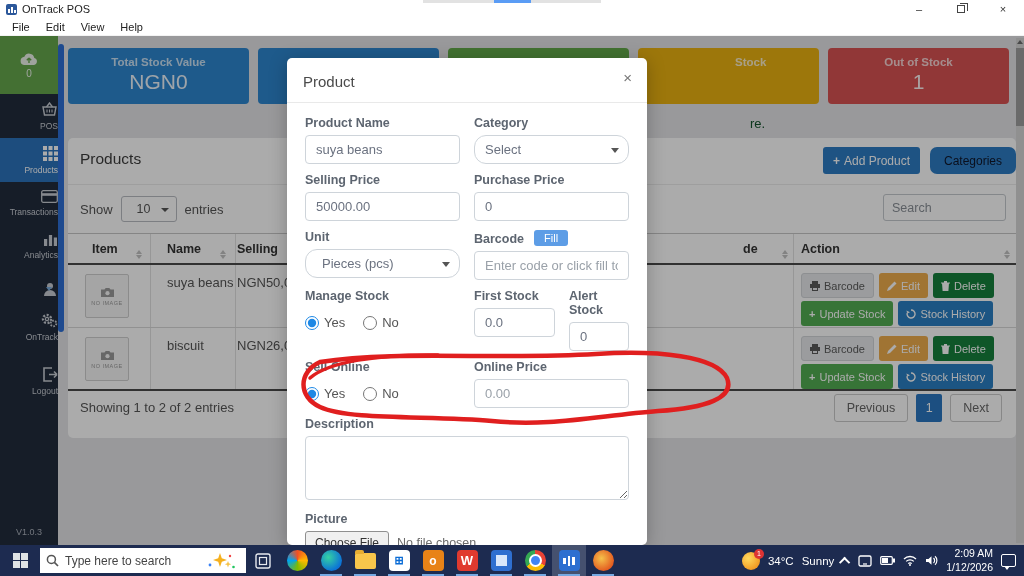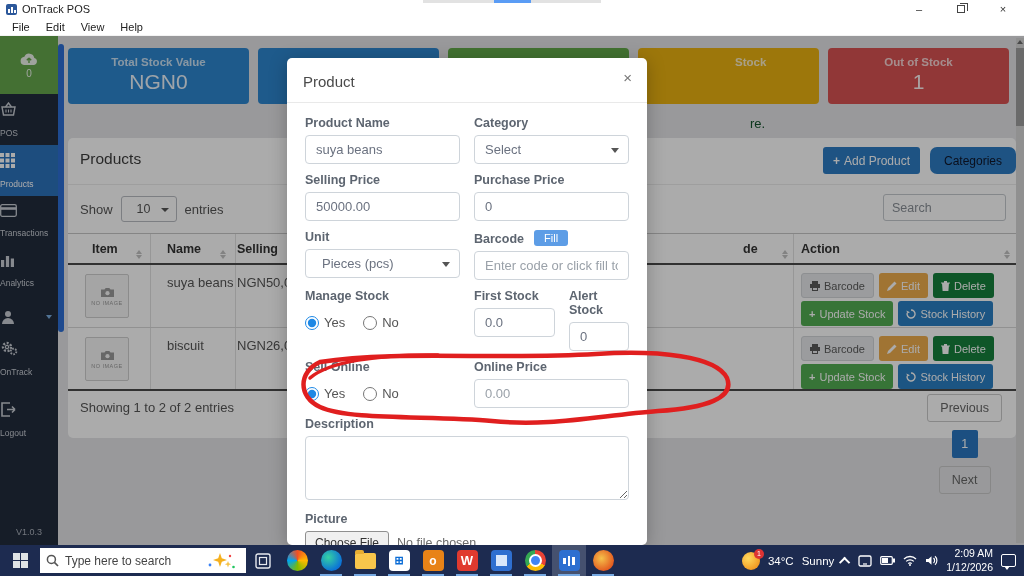--- a/index.html
+++ b/index.html
@@ -21,21 +21,21 @@
   .menubar { position:absolute; top:18px; left:0; width:1024px; height:18px; background:#fff; display:flex; align-items:center; gap:0; z-index:95; border-bottom:1px solid #f3f3f3; }
   .menu-item { font-size:11px; color:#222; padding:0 8px; }
 
   
   .appbody { position:absolute; top:36px; left:0; width:1024px; height:509px; display:flex; background:#e4e5e7; }
   .backdrop { position:absolute; inset:0; background:rgba(0,0,0,0.33); z-index:40; }
 
   
   .sidebar { width:58px; height:509px; background:#222c3d; display:flex; flex-direction:column; align-items:center; flex-shrink:0; color:#c8cdd4; }
   .side-green { width:58px; height:58px; background:#66a84d; display:flex; flex-direction:column; align-items:center; justify-content:center; gap:2px; color:#eef4ea; }
-  .side-item { width:58px; padding:8px 0 7px; display:flex; flex-direction:column; align-items:flex-start; gap:11px; font-size:8.5px; }
+  .side-item { width:58px; padding:8px 0 7px; display:flex; flex-direction:column; align-items:flex-end; gap:4px; font-size:8.5px; }
   .side-item.active { background:#2c73bd; color:#fff; }
   .side-item svg, .side-green svg { display:block; }
   .side-acct { margin-top:6px; position:relative; }
   .acct-caret { position:absolute; right:6px; top:14px; width:0; height:0; border-left:3px solid transparent; border-right:3px solid transparent; border-top:4px solid #79aee0; }
   .side-version { margin-top:auto; font-size:9px; color:#aab1bb; padding-bottom:8px; }
 
   
   .main { position:relative; flex:1; height:509px; background:#e4e5e7; overflow:hidden; }
   .left-scroll { position:absolute; left:0; top:8px; width:6px; height:288px; background:#2d6fd6; border-radius:3px; }
   .cards { position:absolute; left:10px; top:12px; display:flex; gap:9px; }
@@ -76,41 +76,41 @@
   .noimg .ni-txt { font-size:5.5px; letter-spacing:0.5px; }
   .act-line { position:absolute; left:733px; display:flex; gap:5px; }
   .abtn { height:25px; border:none; border-radius:3px; font-size:11px; display:flex; align-items:center; gap:4px; padding:0 8px; color:#fff; }
   .abtn-bar { background:#e7e9ec; color:#5a5a5a; border:1px solid #d2d5d9; }
   .abtn-edit { background:#efad4d; }
   .abtn-del { background:#15803d; }
   .abtn-upd { background:#52ae52; }
   .abtn-hist { background:#2b7fc3; }
 
   .tbl-footer { position:absolute; left:12px; top:262px; font-size:13px; color:#555; }
-  .pager { position:absolute; right:14px; top:256px; display:flex; align-items:center; gap:8px;flex-direction:column; }
+  .pager { position:absolute; right:14px; top:256px; display:flex; align-items:center; gap:8px; }
   .pg-btn { height:28px; padding:0 12px; border:1px solid #c9c9c9; background:transparent; color:#666; font-size:12.5px; border-radius:3px; }
   .pg-num { width:26px; height:28px; background:#2a77c0; color:#fff; font-size:12.5px; border:none; border-radius:2px; }
 
   .right-scroll { position:absolute; right:0; top:2px; width:8px; height:505px; background:#d7d7d7; }
   .right-scroll .thumb { position:absolute; top:10px; left:0; width:8px; height:78px; background:#9f9f9f; }
   .right-scroll .arr { position:absolute; top:2px; left:1px; width:0; height:0; border-left:3px solid transparent; border-right:3px solid transparent; border-bottom:4px solid #6e6e6e; }
 
   
   .modal { position:absolute; left:287px; top:22px; width:360px; height:487px; background:#fff; border-radius:5px; box-shadow:0 3px 18px rgba(0,0,0,0.25); z-index:60; overflow:hidden; }
   .modal-head { position:relative; padding:15px 16px 12px; }
   .modal-title { font-size:15px; color:#4a4a4a; }
   .modal-close { position:absolute; right:15px; top:12px; font-size:15px; color:#777; background:none; border:none; line-height:1; }
   .modal-hr { border-top:1px solid #e9e9e9; }
   .modal-body { padding:13px 18px 0; }
   .m-row { display:flex; gap:14px; margin-bottom:9px; }
   .m-col { flex:1; min-width:0; }
   .m-label { display:block; font-size:12.5px; font-weight:bold; color:#5d6570; margin-bottom:5px; }
   .m-input { width:100%; height:29px; border:1px solid #ced4da; border-radius:4px; font-size:13px; color:#6b7280; padding:0 10px; background:#fff; font-family:"Liberation Sans",sans-serif; }
   .m-input::placeholder { color:#9aa1a9; }
-  .m-select { width:100%; height:29px; border:1px solid #ced4da; border-radius:4px; font-size:13px; color:#6b7280; padding:0 22px 0 10px; display:flex; align-items:center; position:relative; background:#fff; }
+  .m-select { width:100%; height:29px; border:1px solid #ced4da; border-radius:12px; font-size:13px; color:#6b7280; padding:0 22px 0 10px; display:flex; align-items:center; position:relative; background:#fff; }
   .m-select::after { content:''; position:absolute; right:9px; top:12px; border-left:4px solid transparent; border-right:4px solid transparent; border-top:5px solid #555; }
   .radio-line { display:flex; align-items:center; gap:18px; height:29px; }
   .radio-opt { display:flex; align-items:center; gap:5px; font-size:13px; color:#555; }
   .radio-opt input { accent-color:#1e88e5; width:14px; height:14px; }
   .chip-fill { display:inline-block; margin-left:10px; background:#5d9de6; color:#fff; font-size:11px; padding:2px 10px; border-radius:3px; border:none; vertical-align:1px; }
   .m-textarea { width:100%; height:64px; border:1px solid #ced4da; border-radius:4px; resize:vertical; font-family:"Liberation Sans",sans-serif; font-size:13px; padding:6px 8px; color:#555; }
   .file-row { display:flex; align-items:center; gap:8px; }
   .file-btn { height:24px; padding:0 9px; background:#f0f0f0; border:1px solid #8f8f8f; border-radius:3px; font-size:12px; color:#333; }
   .file-none { font-size:12.5px; color:#6b6b6b; }
 

